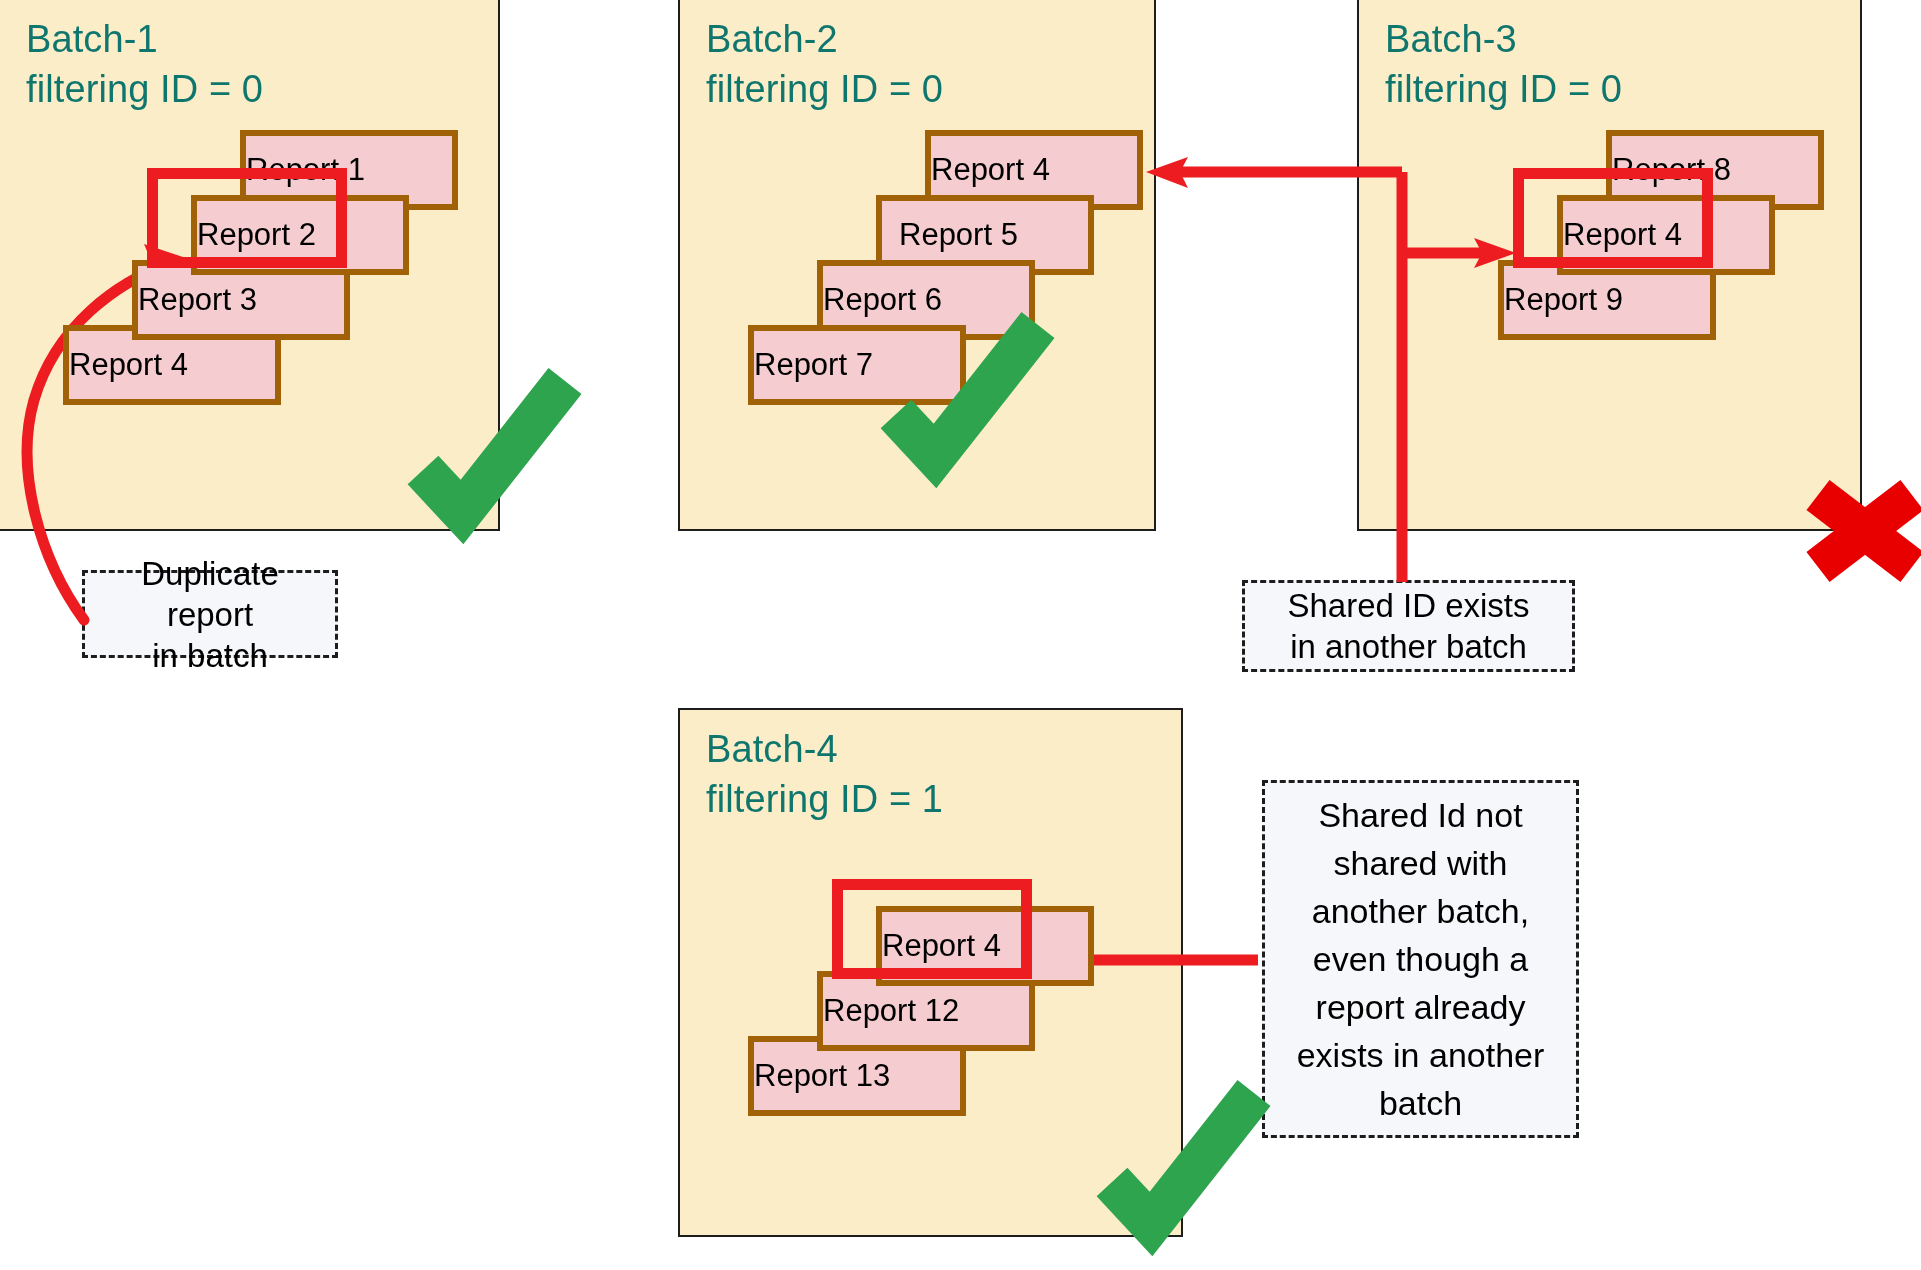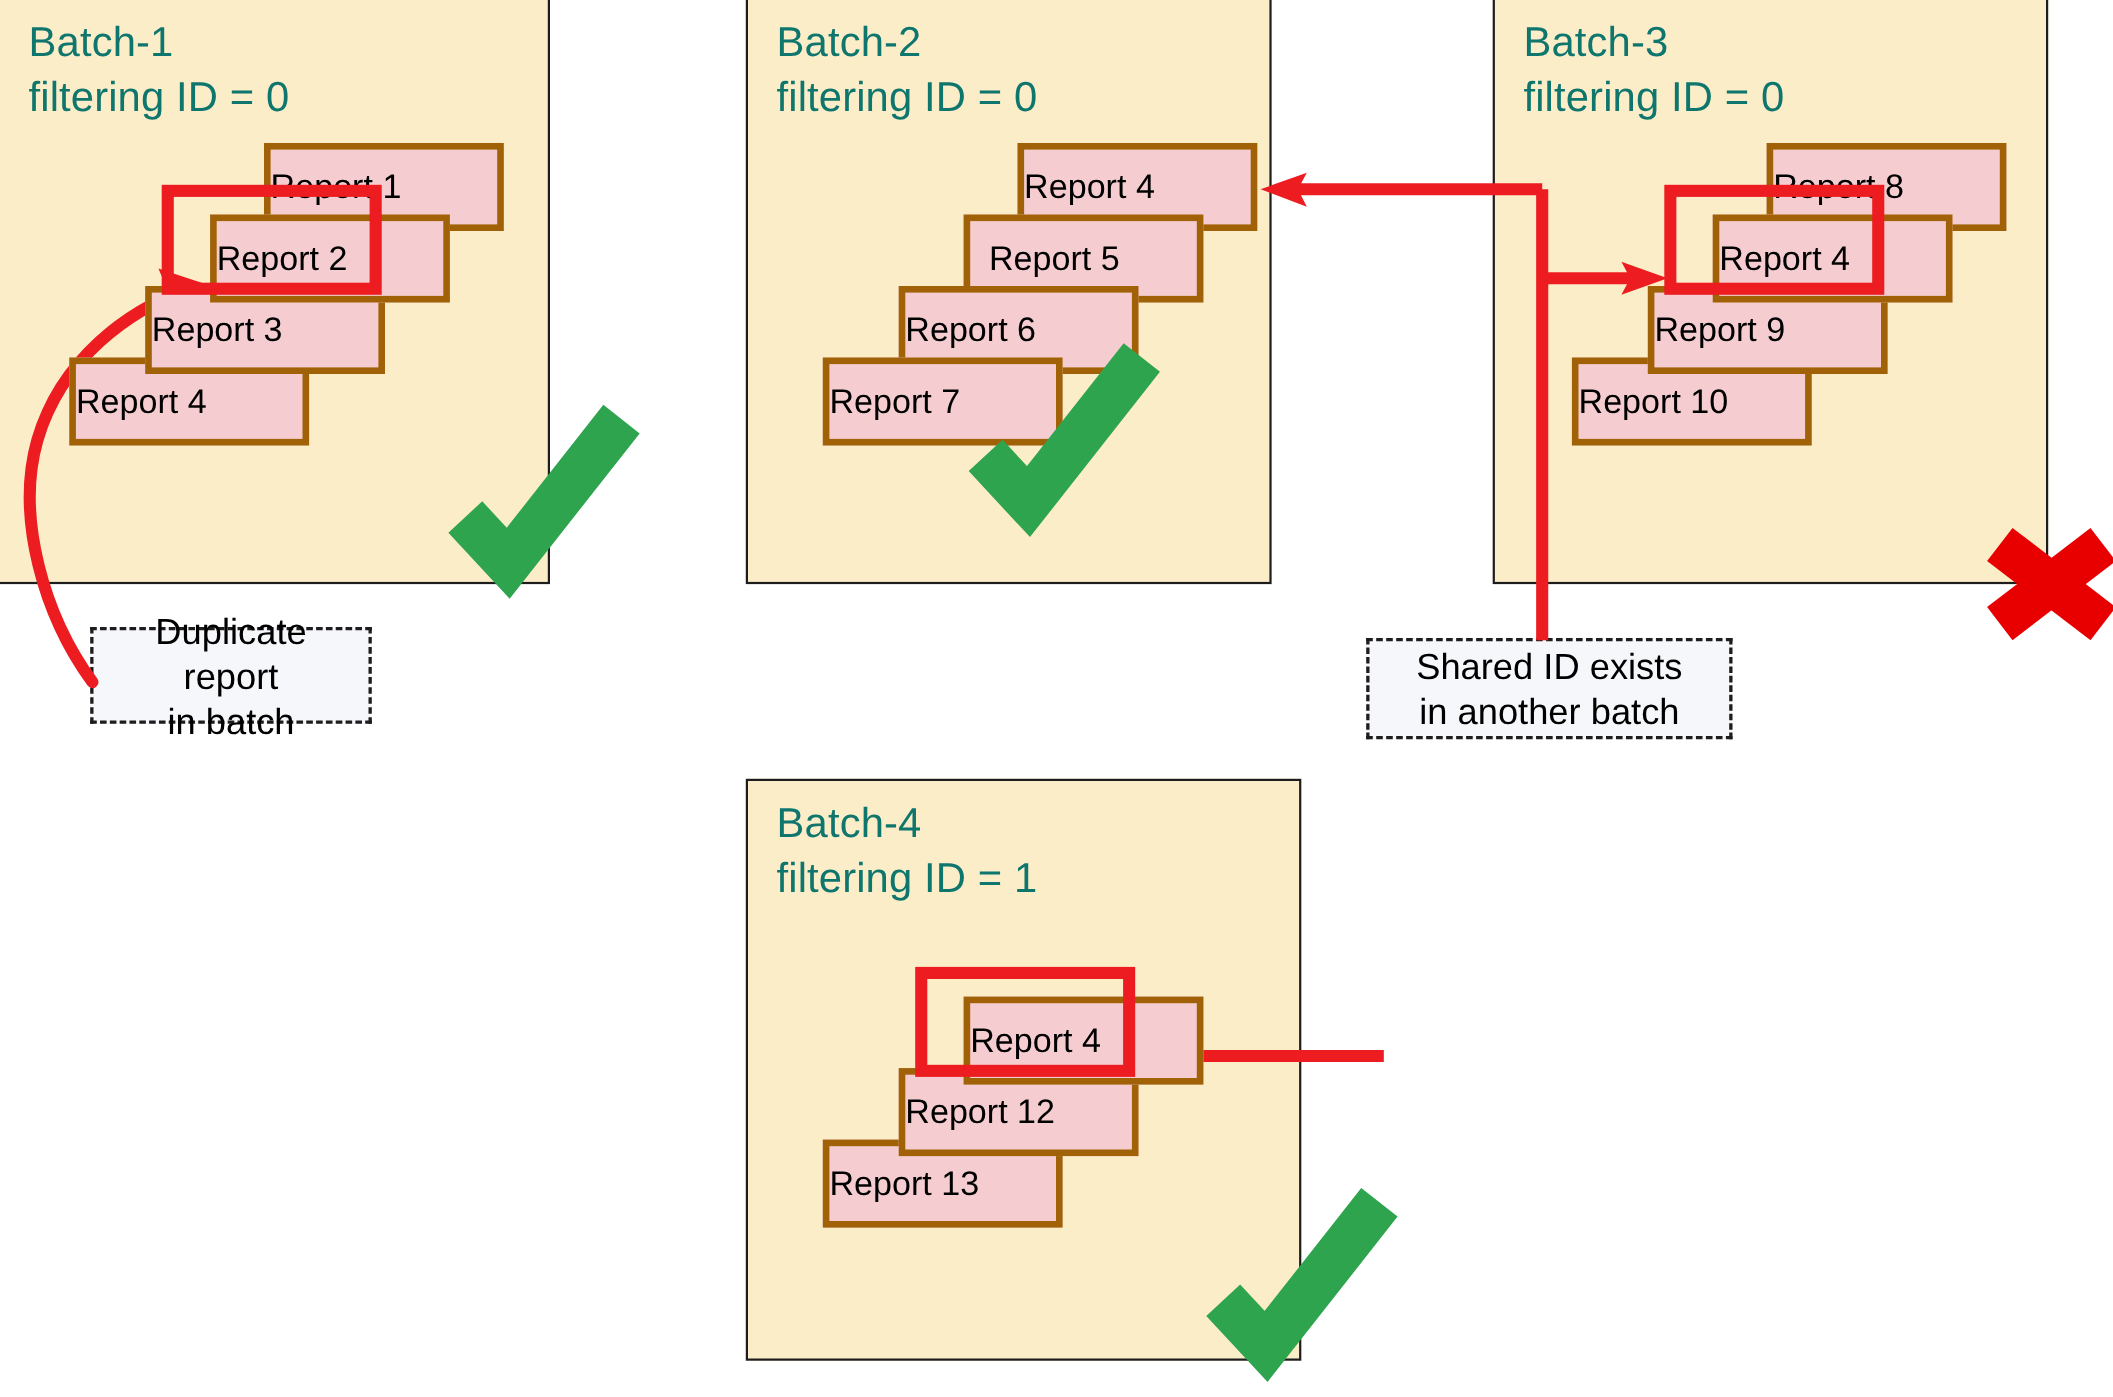--- a/index.html
+++ b/index.html
@@ -135,23 +135,20 @@
 
     <div class="card" style="left:247px; top:130px;">
       <span>Report 8</span>
     </div>
     <div class="card" style="left:198px; top:195px; z-index:3;">
       <span>Report 4</span>
     </div>
     <div class="card" style="left:139px; top:260px; z-index:2;">
       <span>Report 9</span>
     </div>
-    <div class="card" style="left:70px; top:325px; z-index:1;">
-      <span>Report 10</span>
-    </div>
 
     <div class="hilite" style="left:154px; top:168px; width:200px; height:100px; z-index:5;"></div>
   </div>
 
   <div class="batch" id="b4" style="left:678px; top:708px; width:505px; height:529px;">
     <div class="batch-title">Batch-4
 filtering ID = 1</div>
 
     <div class="card" style="left:196px; top:196px; z-index:3;">
       <span>Report 4</span>
@@ -169,20 +166,23 @@
   <div class="callout" style="left:1242px; top:580px; width:333px; height:92px; flex-direction:column;">
     <span>Shared ID exists</span>
     <span>in another batch</span>
   </div>
 
   <div class="callout" style="left:82px; top:570px; width:256px; height:88px; flex-direction:column;">
     <span>Duplicate report</span>
     <span>in batch</span>
   </div>
 
+  <div class="callout" style="left:1262px; top:780px; width:317px; height:358px; line-height:48px; font-size:34px;">
+    <span>Shared Id not shared with another batch, even though a report already exists in another batch</span>
+  </div>
 
   <svg id="overlay" viewBox="0 0 1921 1270" xmlns="http://www.w3.org/2000/svg">
 
     <g>
       <path d="M 84 620 C 40 560, 14 470, 34 400 C 56 325, 118 282, 170 263" fill="none" stroke="#ed1c20" stroke-width="11" stroke-linecap="round"></path>
       <polygon points="186,258 144,244 152,263 140,279" fill="#ed1c20"></polygon>
     </g>
 
     <g>
 

